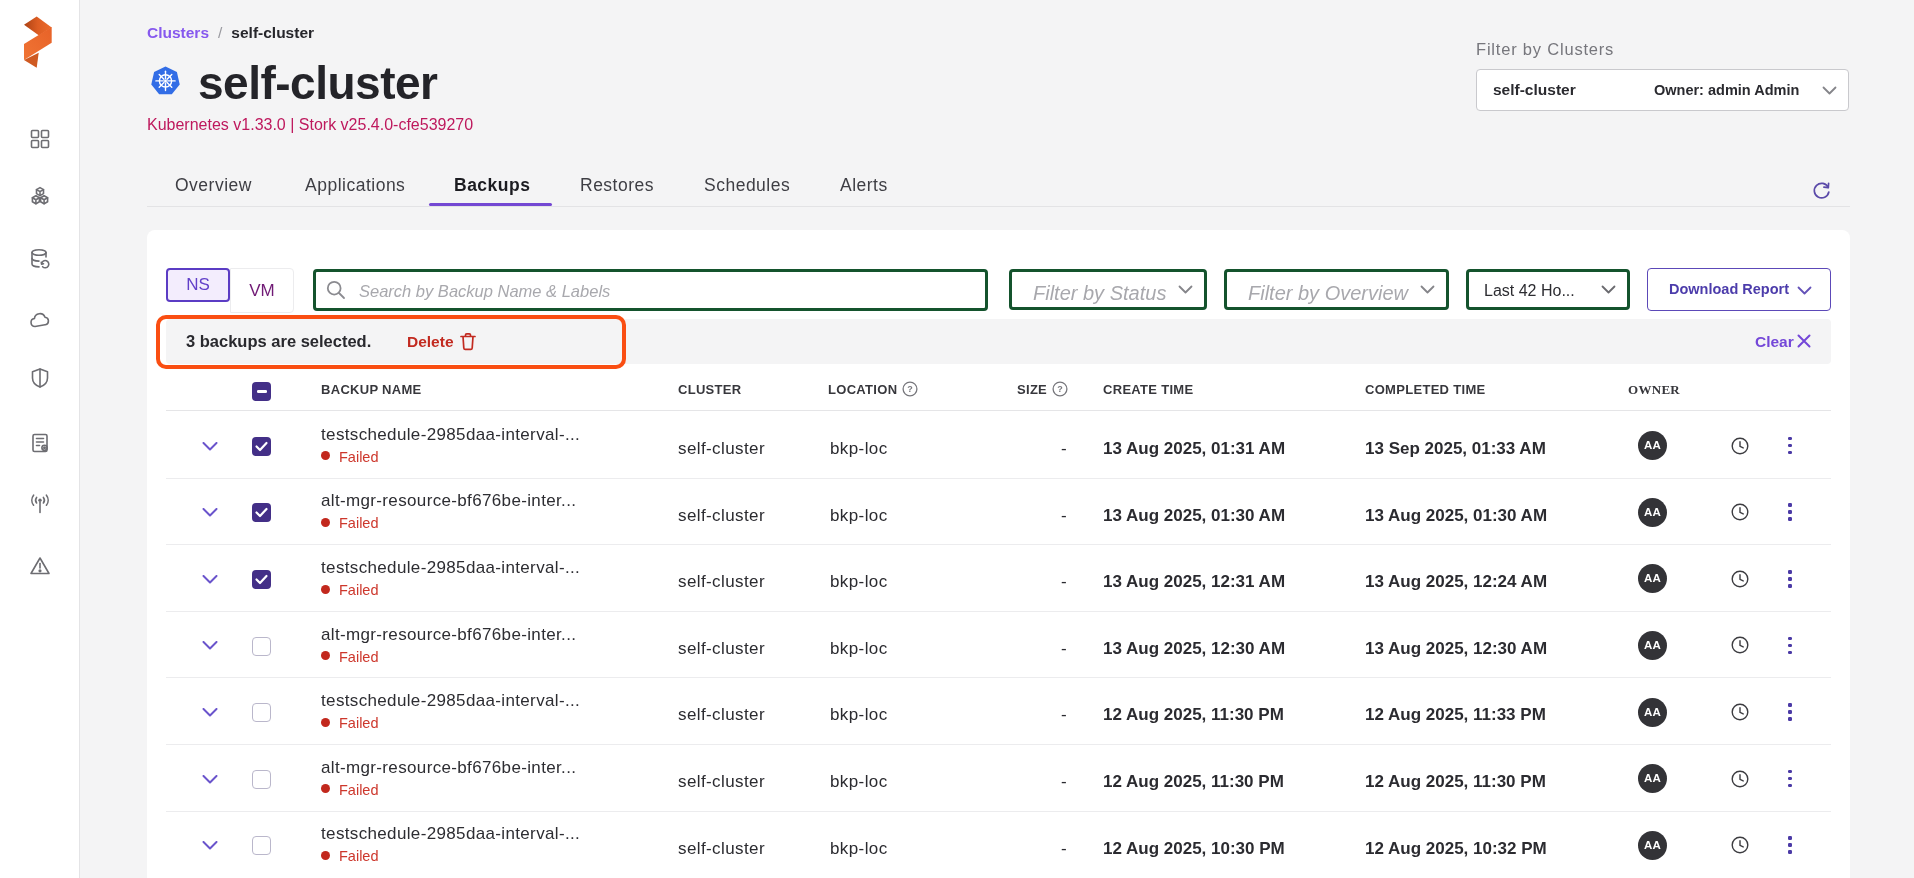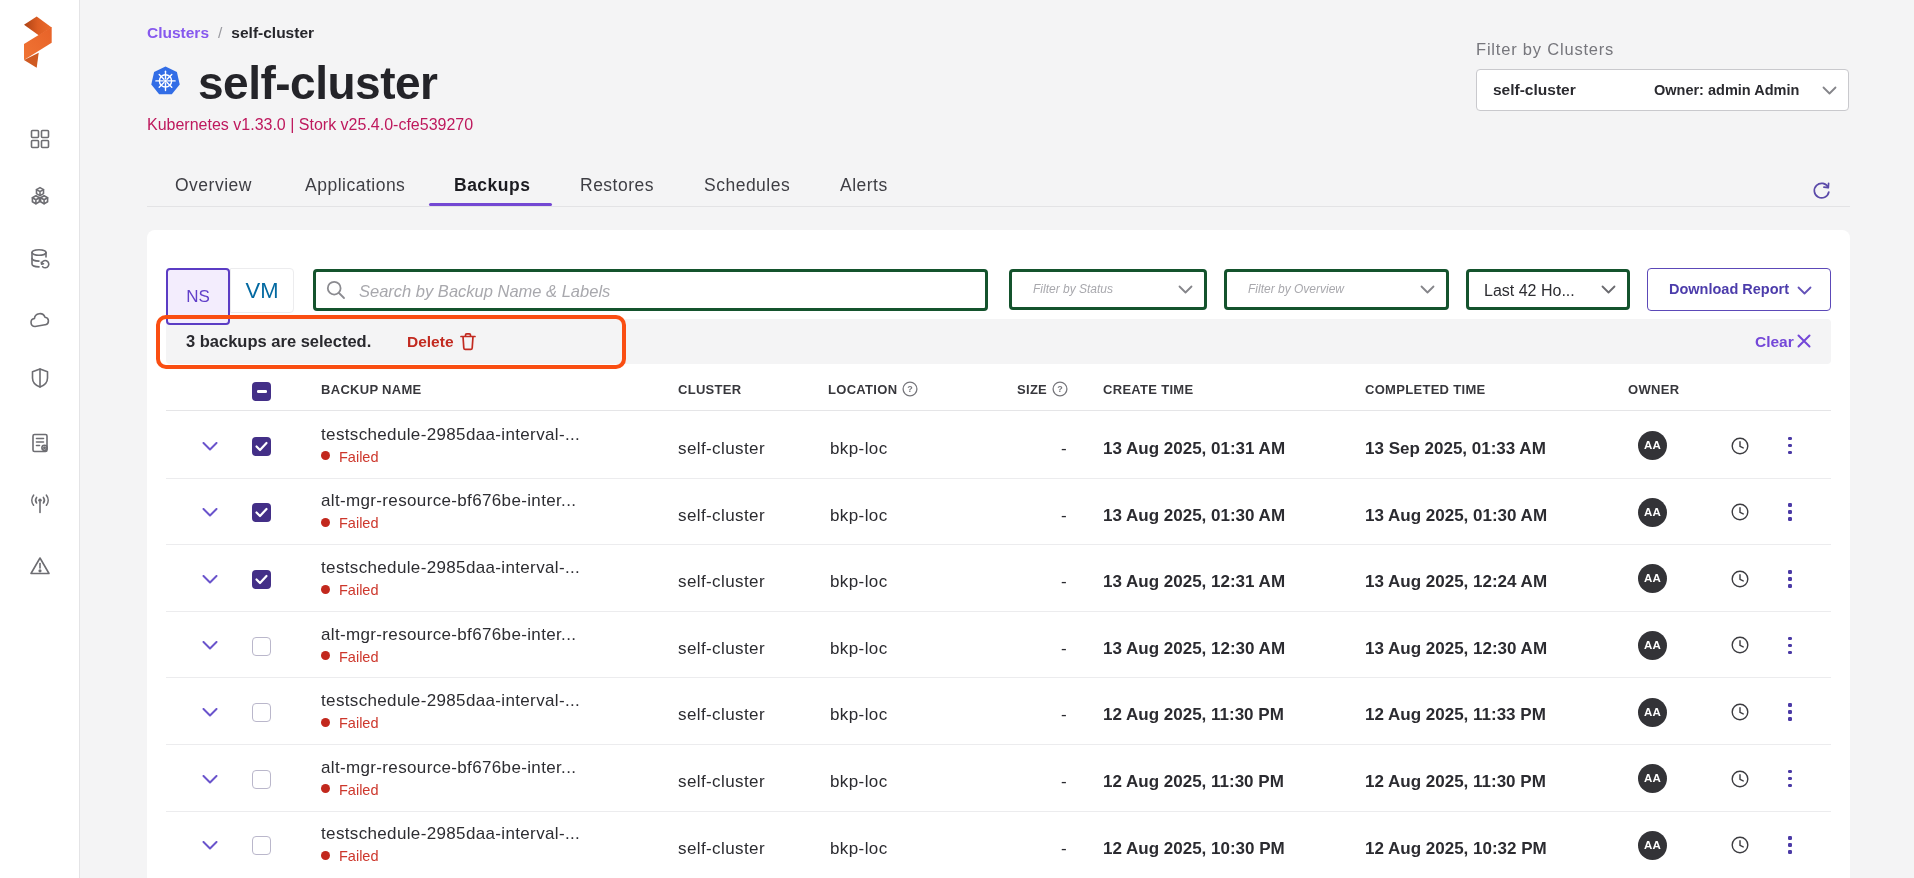--- a/index.html
+++ b/index.html
@@ -21,28 +21,28 @@
   #fbc-box .owner { position:absolute; left:177px; top:12px; font-size:14.5px; font-weight:700; color:#2a2a2f; }
   
   .tab { position:absolute; top:175px; font-size:17.5px; letter-spacing:0.5px; color:#3e3e44; }
   .tab.active { font-weight:700; color:#1c1c21; }
   #tabline { position:absolute; left:147px; top:206px; width:1703px; height:1px; background:#e3e3e5; }
   #tabul { position:absolute; left:429px; top:203px; width:123px; height:3px; background:#7448d3; border-radius:2px; }
   
   #card { position:absolute; left:147px; top:230px; width:1703px; height:648px; background:#fff; border-radius:8px 8px 0 0; }
   
   .tb { position:absolute; background:#fff; }
-  #btn-ns { left:166px; top:268px; width:64px; height:57px; border:2px solid #5b3cc4; background:#f3edfd; border-radius:4px; z-index:2; }
+  #btn-ns { left:166px; top:268px; width:64px; height:34px; border:2px solid #5b3cc4; background:#f3edfd; border-radius:4px; z-index:2; }
   #btn-ns span { position:absolute; left:50%; top:50%; transform:translate(-50%,-50%); color:#6240c9; font-size:17px; }
   #btn-vm { left:230px; top:268px; width:64px; height:45px; border:1px solid #ececee; background:#fff; border-radius:0 4px 4px 0; }
-  #btn-vm span { position:absolute; left:50%; top:50%; transform:translate(-50%,-50%); color:#0369a1; font-size:22px; }
+  #btn-vm span { position:absolute; left:50%; top:50%; transform:translate(-50%,-50%); color:#701a75; font-size:17px; }
   .input { border:3px solid #14532d; border-radius:4px; }
   #search { left:313px; top:269px; width:675px; height:42px; }
   #search .ph { position:absolute; left:43px; top:10px; font-style:italic; font-size:16.5px; color:#a8a8ad; }
-  .sel .ph { position:absolute; left:21px; top:10px; font-style:italic; font-size:12px; color:#a8a8ad; }
+  .sel .ph { position:absolute; left:21px; top:10px; font-style:italic; font-size:20px; color:#a8a8ad; }
   #f-status { left:1009px; top:269px; width:198px; height:41px; }
   #f-pol { left:1224px; top:269px; width:225px; height:41px; }
   #f-time { left:1466px; top:269px; width:164px; height:41px; }
   #f-time .tx { position:absolute; left:15px; top:10px; font-size:16px; color:#2c2c31; }
   #dl { left:1647px; top:268px; width:184px; height:43px; border:1.5px solid #5c49b8; border-radius:4px; }
   #dl .tx { position:absolute; left:21px; top:12px; font-size:14.5px; font-weight:700; color:#4c3cab; }
   
   #selbar { position:absolute; left:166px; top:319px; width:1665px; height:45px; background:#f4f4f5; border-radius:4px;text-align:right; }
   #selbar .txt { position:absolute; left:20px; top:13px; font-size:16.5px; font-weight:700; color:#29292e; }
   #selbar .del { position:absolute; left:241px; top:14px; font-size:15.5px; font-weight:700; color:#c22a20; }
@@ -109,21 +109,21 @@
   <span class="clear">Clear</span>
 </div>
 <div id="annot"></div>
 <div class="cbox on" style="top:382px;"></div>
 <span class="hlbl" style="left:321px;">BACKUP NAME</span>
 <span class="hlbl" style="left:678px;">CLUSTER</span>
 <span class="hlbl" style="left:828px;">LOCATION</span>
 <span class="hlbl" style="left:1017px;">SIZE</span>
 <span class="hlbl" style="left:1103px;">CREATE TIME</span>
 <span class="hlbl" style="left:1365px;">COMPLETED TIME</span>
-<span class="hlbl" style="left:1628px;">OWNER</span>
+<span class="hlbl" style="left:1628px;font-family:Liberation Serif, serif;">OWNER</span>
 <div id="hline"></div>
 
 <svg class="abs" style="left:202px; top:441.5px;" width="16" height="9" viewBox="0 0 16 9">
     <path d="M1.5 1 L8 7.5 L14.5 1" fill="none" stroke="#6a54cc" stroke-width="2" stroke-linecap="round" stroke-linejoin="round"></path>
   </svg>
 <div class="cbox on" style="top:436.7px;"><svg width="19" height="19" viewBox="0 0 19 19">
       <path d="M4.5 9.5 L8 13 L14.5 6" fill="none" stroke="#fff" stroke-width="2.2" stroke-linecap="round" stroke-linejoin="round"></path>
     </svg></div>
 <div class="rname" style="top:424.8px;">testschedule-2985daa-interval-...</div>
 <div class="rdot" style="top:451.3px;"></div>

